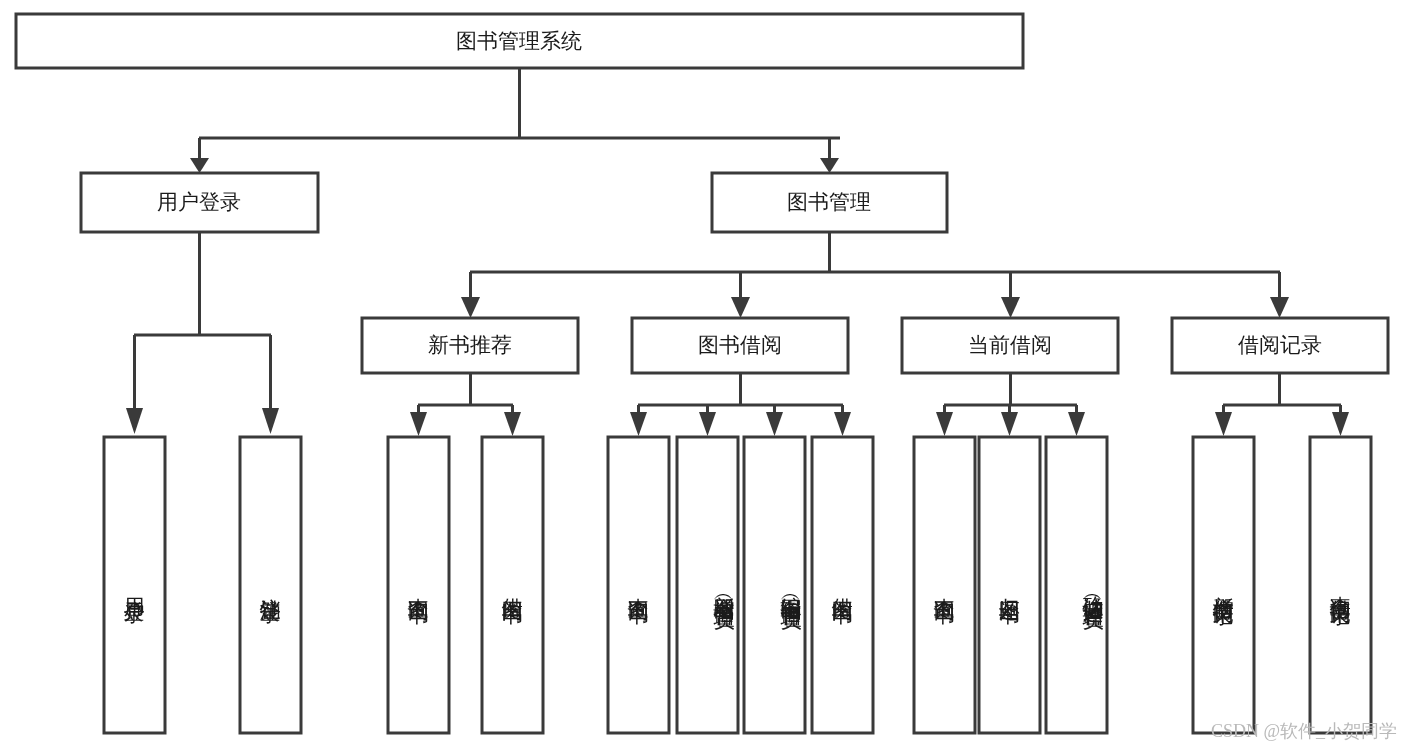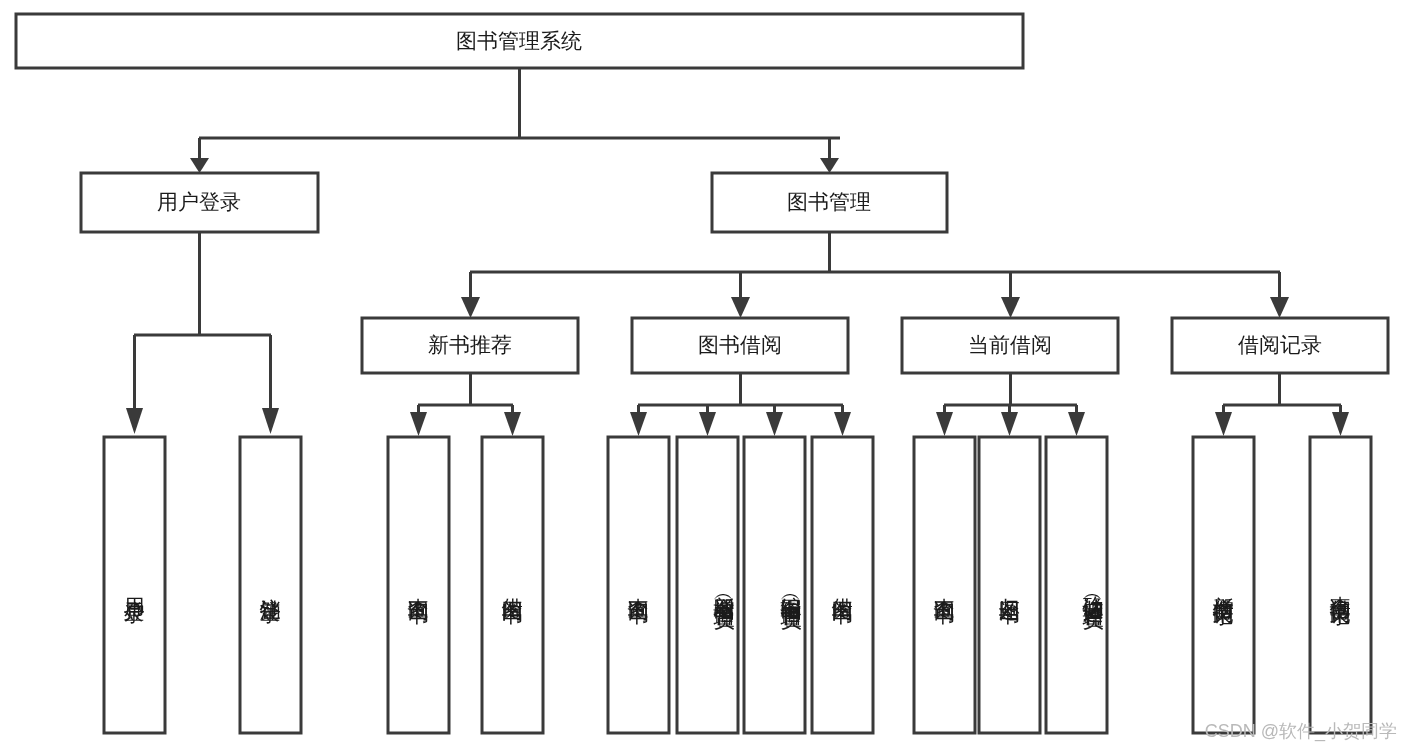--- a/index.html
+++ b/index.html
@@ -59,21 +59,21 @@
     color: #1b1b1b;
     letter-spacing: 2px;
     text-align: center;
     white-space: nowrap;
     pointer-events: none;
   }
   .watermark {
     position: absolute;
     right: 8px;
     bottom: 4px;
-    font-family: Liberation Sans, sans-serif;
+    font-family: Liberation Serif, serif;
     font-size: 18px;
     color: #b9b9b9;
     white-space: nowrap;
     user-select: none;
     margin-top: 35px;
   }
 </style>
 </head>
 <body>
 

